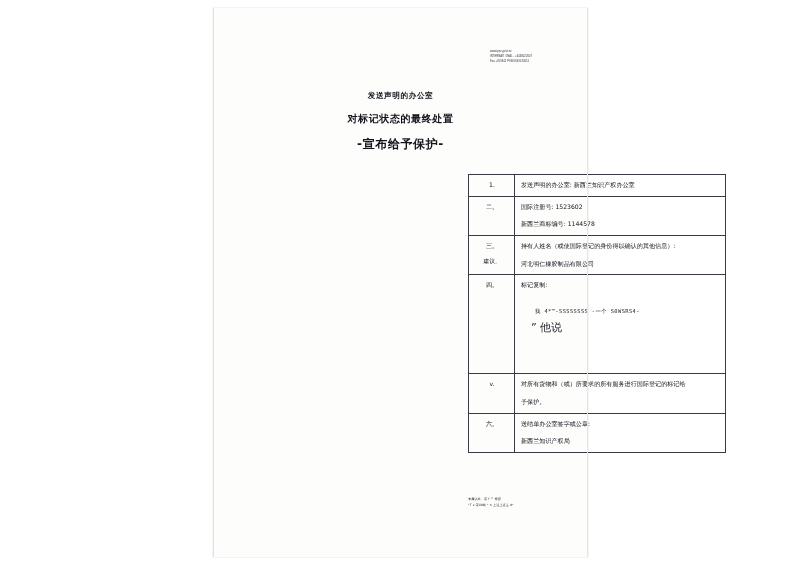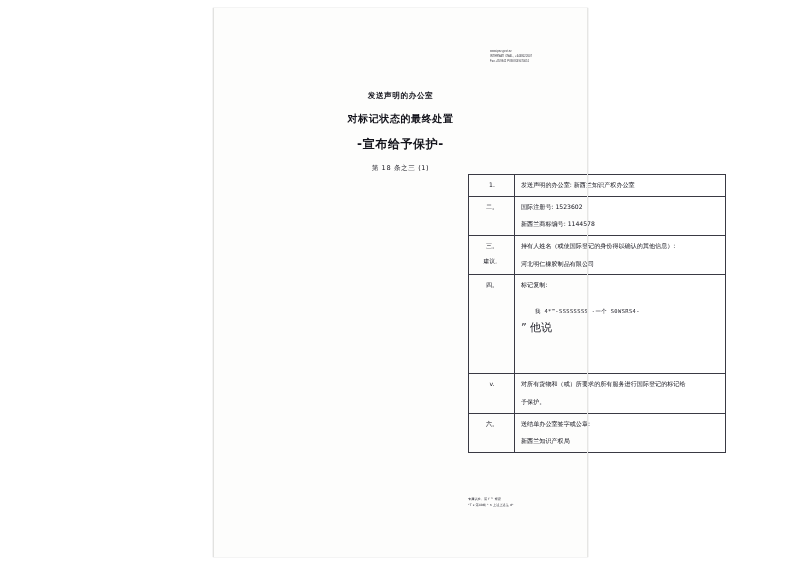--- a/index.html
+++ b/index.html
@@ -134,20 +134,21 @@
   .mark-code {
     display: block;
     font-size: 5.4px;
     letter-spacing: 0.4px;
     margin-left: 14px;
     color: #1b1b24;
     font-family: "DejaVu Sans Mono", monospace;
   }
   .mark-hand {
     display: block;
+    margin-left: 10px;
     margin-top: 2px;
     font-size: 11px;
     color: #16161f;
     font-family: "DejaVu Serif", serif;
   }
   .footer-note {
     position: absolute;
     left: 255px;
     top: 488px;
     color: #20202a;
@@ -168,21 +169,20 @@
     <div class="corner-block">
       <div>www.ipnz.govt.nz</div>
       <div>INTERNATI ONAL , +6448022607</div>
       <div>Fax:+359942 POBOX4947005J</div>
     </div>
 
     <div class="title-block">
       <div class="title-line">发送声明的办公室</div>
       <div class="title-line sub">对标记状态的最终处置</div>
       <div class="title-line small">-宣布给予保护-</div>
-      <div class="title-line art">第 18 条之三 (1)</div>
     </div>
 
     <table class="doc">
       <tbody>
           <tr>
         <td class="num">
           <span>1.</span>
         </td>
         <td>
           <span class="row-line">发送声明的办公室: 新西兰知识产权办公室</span>

